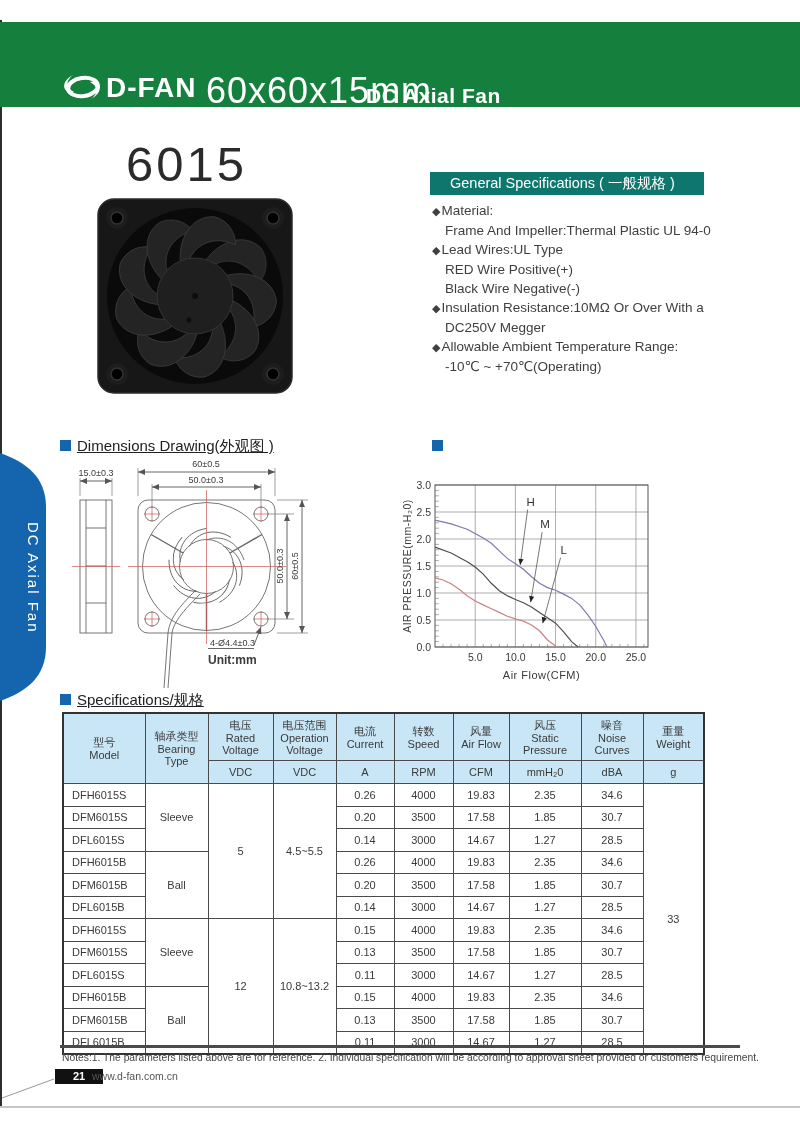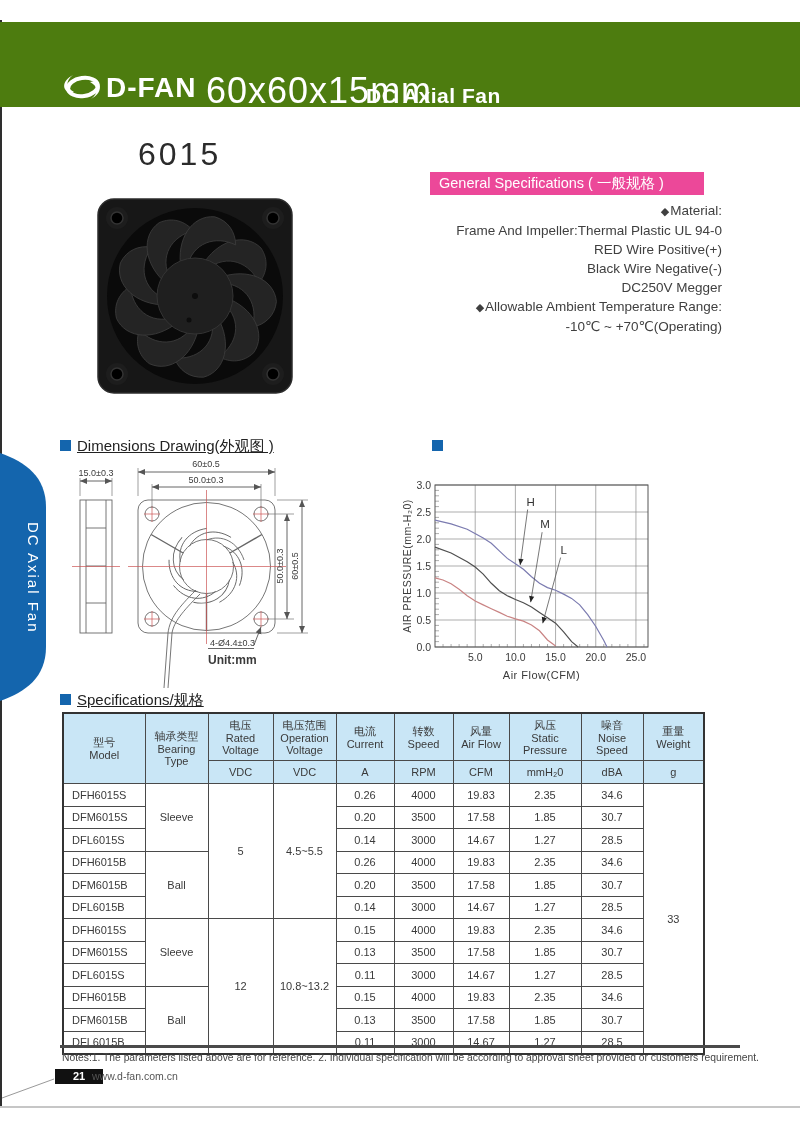--- a/index.html
+++ b/index.html
@@ -4,35 +4,35 @@
 <style>
   html,body{margin:0;padding:0;background:#ffffff;}
   body{font-family:"Liberation Sans","DejaVu Sans",sans-serif;color:#3a3a3a;}
   #page{position:relative;width:800px;height:1131px;background:#fff;overflow:hidden;}
   .abs{position:absolute;}
 
   
   #left-edge{left:0;top:20px;width:2px;height:1088px;background:#2e2e2e;}
 
   
-  #header{left:0;top:22px;width:800px;height:85px;background:#4d7c0f;}
+  #header{left:0;top:22px;width:800px;height:85px;background:#15803d;}
   #logo-swoosh{left:60px;top:50px;}
   #logo-text{left:106px;top:50px;font-size:28px;font-weight:bold;color:#fff;letter-spacing:1px;}
   #hdr-title{left:206px;top:48px;font-size:36px;color:#fff;letter-spacing:1px;}
   #hdr-sub{left:366px;top:62px;font-size:21px;font-weight:bold;color:#fff;letter-spacing:0.5px;}
 
   
-  #model-no{left:138px;top:136px;font-size:32px;color:#2b2b2b;letter-spacing:3px;}
+  #model-no{left:126px;top:136px;font-size:49px;color:#2b2b2b;letter-spacing:3px;}
   #fan-photo{left:95px;top:196px;}
 
   
-  #gen-bar{left:430px;top:172px;width:274px;height:23px;background:#ec4899;color:#fff;
-           font-size:14.5px;line-height:23px;padding-left:9px;box-sizing:border-box;}
+  #gen-bar{left:430px;top:172px;width:274px;height:23px;background:#0f766e;color:#fff;
+           font-size:14.5px;line-height:23px;padding-left:20px;box-sizing:border-box;}
   #gen-list{left:432px;top:201px;width:290px;font-size:13.5px;color:#404040;}
-  .spec-line{line-height:19px;white-space:nowrap;text-align:right;}
+  .spec-line{line-height:19px;white-space:nowrap;}
   .spec-line .bullet{font-size:11px;margin-right:1px;}
   .spec-line.cont{padding-left:13px;}
 
   
   .sq{width:11px;height:11px;background:#1465ad;}
   .sec-title{font-size:15px;color:#222;white-space:nowrap;text-decoration:underline;}
 
   
   #side-tab-text{left:4px;top:472px;width:38px;height:212px;color:#fff;font-size:15px;
                  writing-mode:vertical-rl;text-align:center;letter-spacing:2px;}
@@ -106,22 +106,24 @@
       <circle cx="178" cy="22" r="6" fill="#000" stroke="#333" stroke-width="1.5"></circle>
       <circle cx="22" cy="178" r="6" fill="#000" stroke="#333" stroke-width="1.5"></circle>
       <circle cx="178" cy="178" r="6" fill="#000" stroke="#333" stroke-width="1.5"></circle>
     </g>
   </svg>
 
   <div id="gen-bar" class="abs">General Specifications ( 一般规格 )</div>
   <div id="gen-list" class="abs">
     <div class="spec-line"><span class="bullet">◆</span><span>Material:</span></div>
     <div class="spec-line cont"><span>Frame And Impeller:Thermal Plastic UL 94-0</span></div>
+    <div class="spec-line"><span class="bullet">◆</span><span>Lead Wires:UL Type</span></div>
     <div class="spec-line cont"><span>RED Wire Positive(+)</span></div>
     <div class="spec-line cont"><span>Black Wire Negative(-)</span></div>
+    <div class="spec-line"><span class="bullet">◆</span><span>Insulation Resistance:10MΩ Or Over With a</span></div>
     <div class="spec-line cont"><span>DC250V Megger</span></div>
     <div class="spec-line"><span class="bullet">◆</span><span>Allowable Ambient Temperature Range:</span></div>
     <div class="spec-line cont"><span>-10℃ ~ +70℃(Operating)</span></div>
   </div>
 
   <div class="sq abs" style="left:60px;top:440px;"></div>
   <div class="sec-title abs" style="left:77px;top:437px;">Dimensions Drawing(外观图 )</div>
   <div class="sq abs" style="left:432px;top:440px;"></div>
 
   <svg class="abs" style="left:0;top:453px;" width="46" height="248" viewBox="0 0 46 248">
@@ -329,21 +331,21 @@
         <th>
             <div class="h-cn">风量</div>
             <div class="h-en">Air Flow</div>
           </th>
         <th>
             <div class="h-cn">风压</div>
             <div class="h-en">Static Pressure</div>
           </th>
         <th>
             <div class="h-cn">噪音</div>
-            <div class="h-en">Noise Speed</div>
+            <div class="h-en">Noise Curves</div>
           </th>
         <th>
             <div class="h-cn">重量</div>
             <div class="h-en">Weight</div>
           </th>
       </tr>
       <tr class="hr2">
         <th>VDC</th>
         <th>VDC</th>
         <th>A</th>

